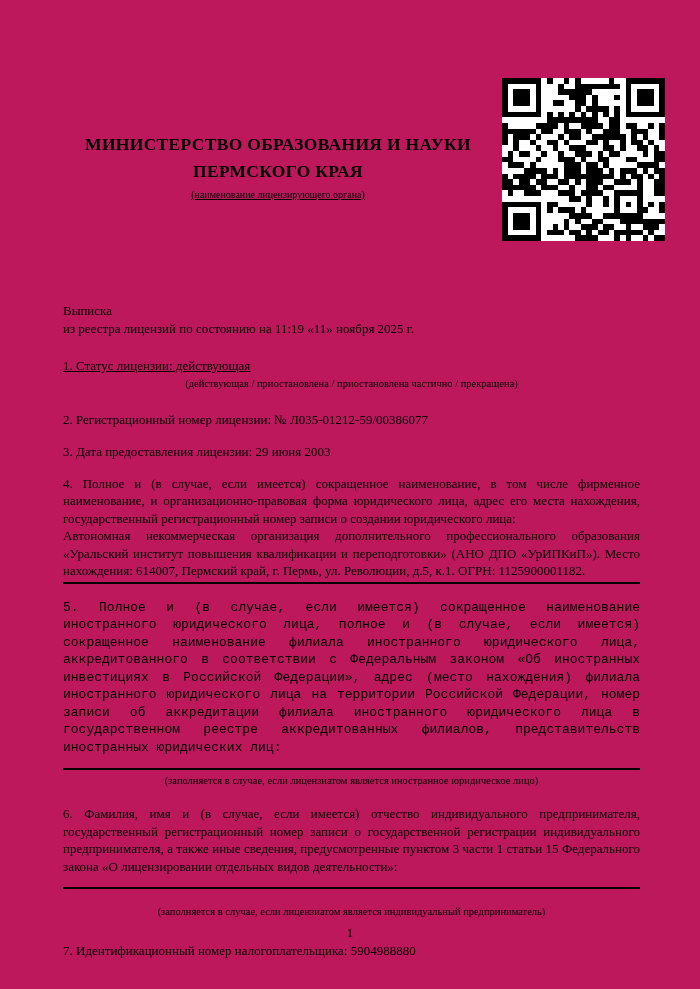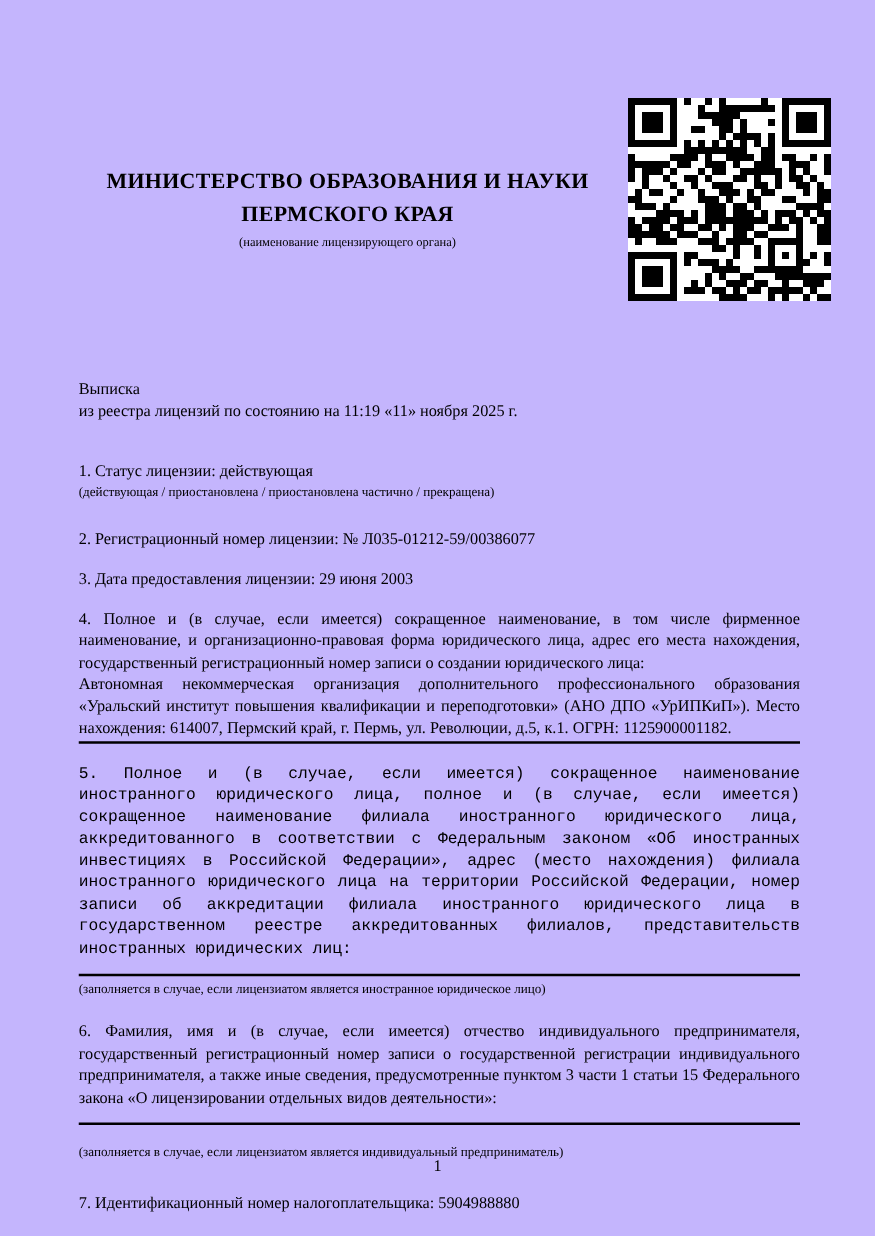--- a/index.html
+++ b/index.html
@@ -5,64 +5,65 @@
   * { margin: 0; padding: 0; box-sizing: border-box; }
   html, body { background: #ffffff; }
   body {
     width: 700px; height: 989px;
     font-family: "Liberation Serif", serif;
     color: #000;
   }
   .page {
     position: relative;
     width: 700px; height: 989px;
-    background: #c4b5fd;
+    background: #be185d;
     overflow: hidden;
   }
   .header-block {
     position: absolute;
     top: 131px; left: 63px; width: 430px;
     text-align: center;
   }
   .ministry-line {
     font-weight: bold;
     font-size: 17.5px;
     line-height: 27px;
     letter-spacing: 0.3px;
   }
   .ministry-note {
     font-size: 10px;
     line-height: 13px;
     margin-top: 3px;
+    text-decoration: underline;
   }
   .qr {
     position: absolute;
     top: 78px; left: 502px;
     width: 163px; height: 163px;
     display: block;
   }
   .content {
     position: absolute;
     top: 0; left: 63px;
     width: 577px;
     padding-top: 302px;
     font-size: 13px;
     line-height: 17.5px;
   }
   .doc-title { text-align: left; }
   .item { margin: 0; }
   .just { text-align: justify; }
   .field-note {
-    text-align: left;
+    text-align: center;
     font-size: 10.5px;
     line-height: 13px;
   }
   .rule { border-top: 2px solid #000; height: 0; }
 
-  .mt-item1 { margin-top: 31px; }
+  .mt-item1 { margin-top: 20px; text-decoration: underline; }
   .mt-note1 { margin-top: 2px; }
   .mt-item2 { margin-top: 21px; }
   .mt-item3 { margin-top: 15px; }
   .mt-item4 { margin-top: 14px; }
   .mt-rule4 { margin-top: 2px; }
   .mt-note4 { margin-top: 4px; }
   .mt-item5 { margin-top: 15px; font-family: Liberation Mono, monospace; }
   .mt-rule5 { margin-top: 12px; }
   .mt-note5 { margin-top: 4px; }
   .mt-item6 { margin-top: 18px; }

